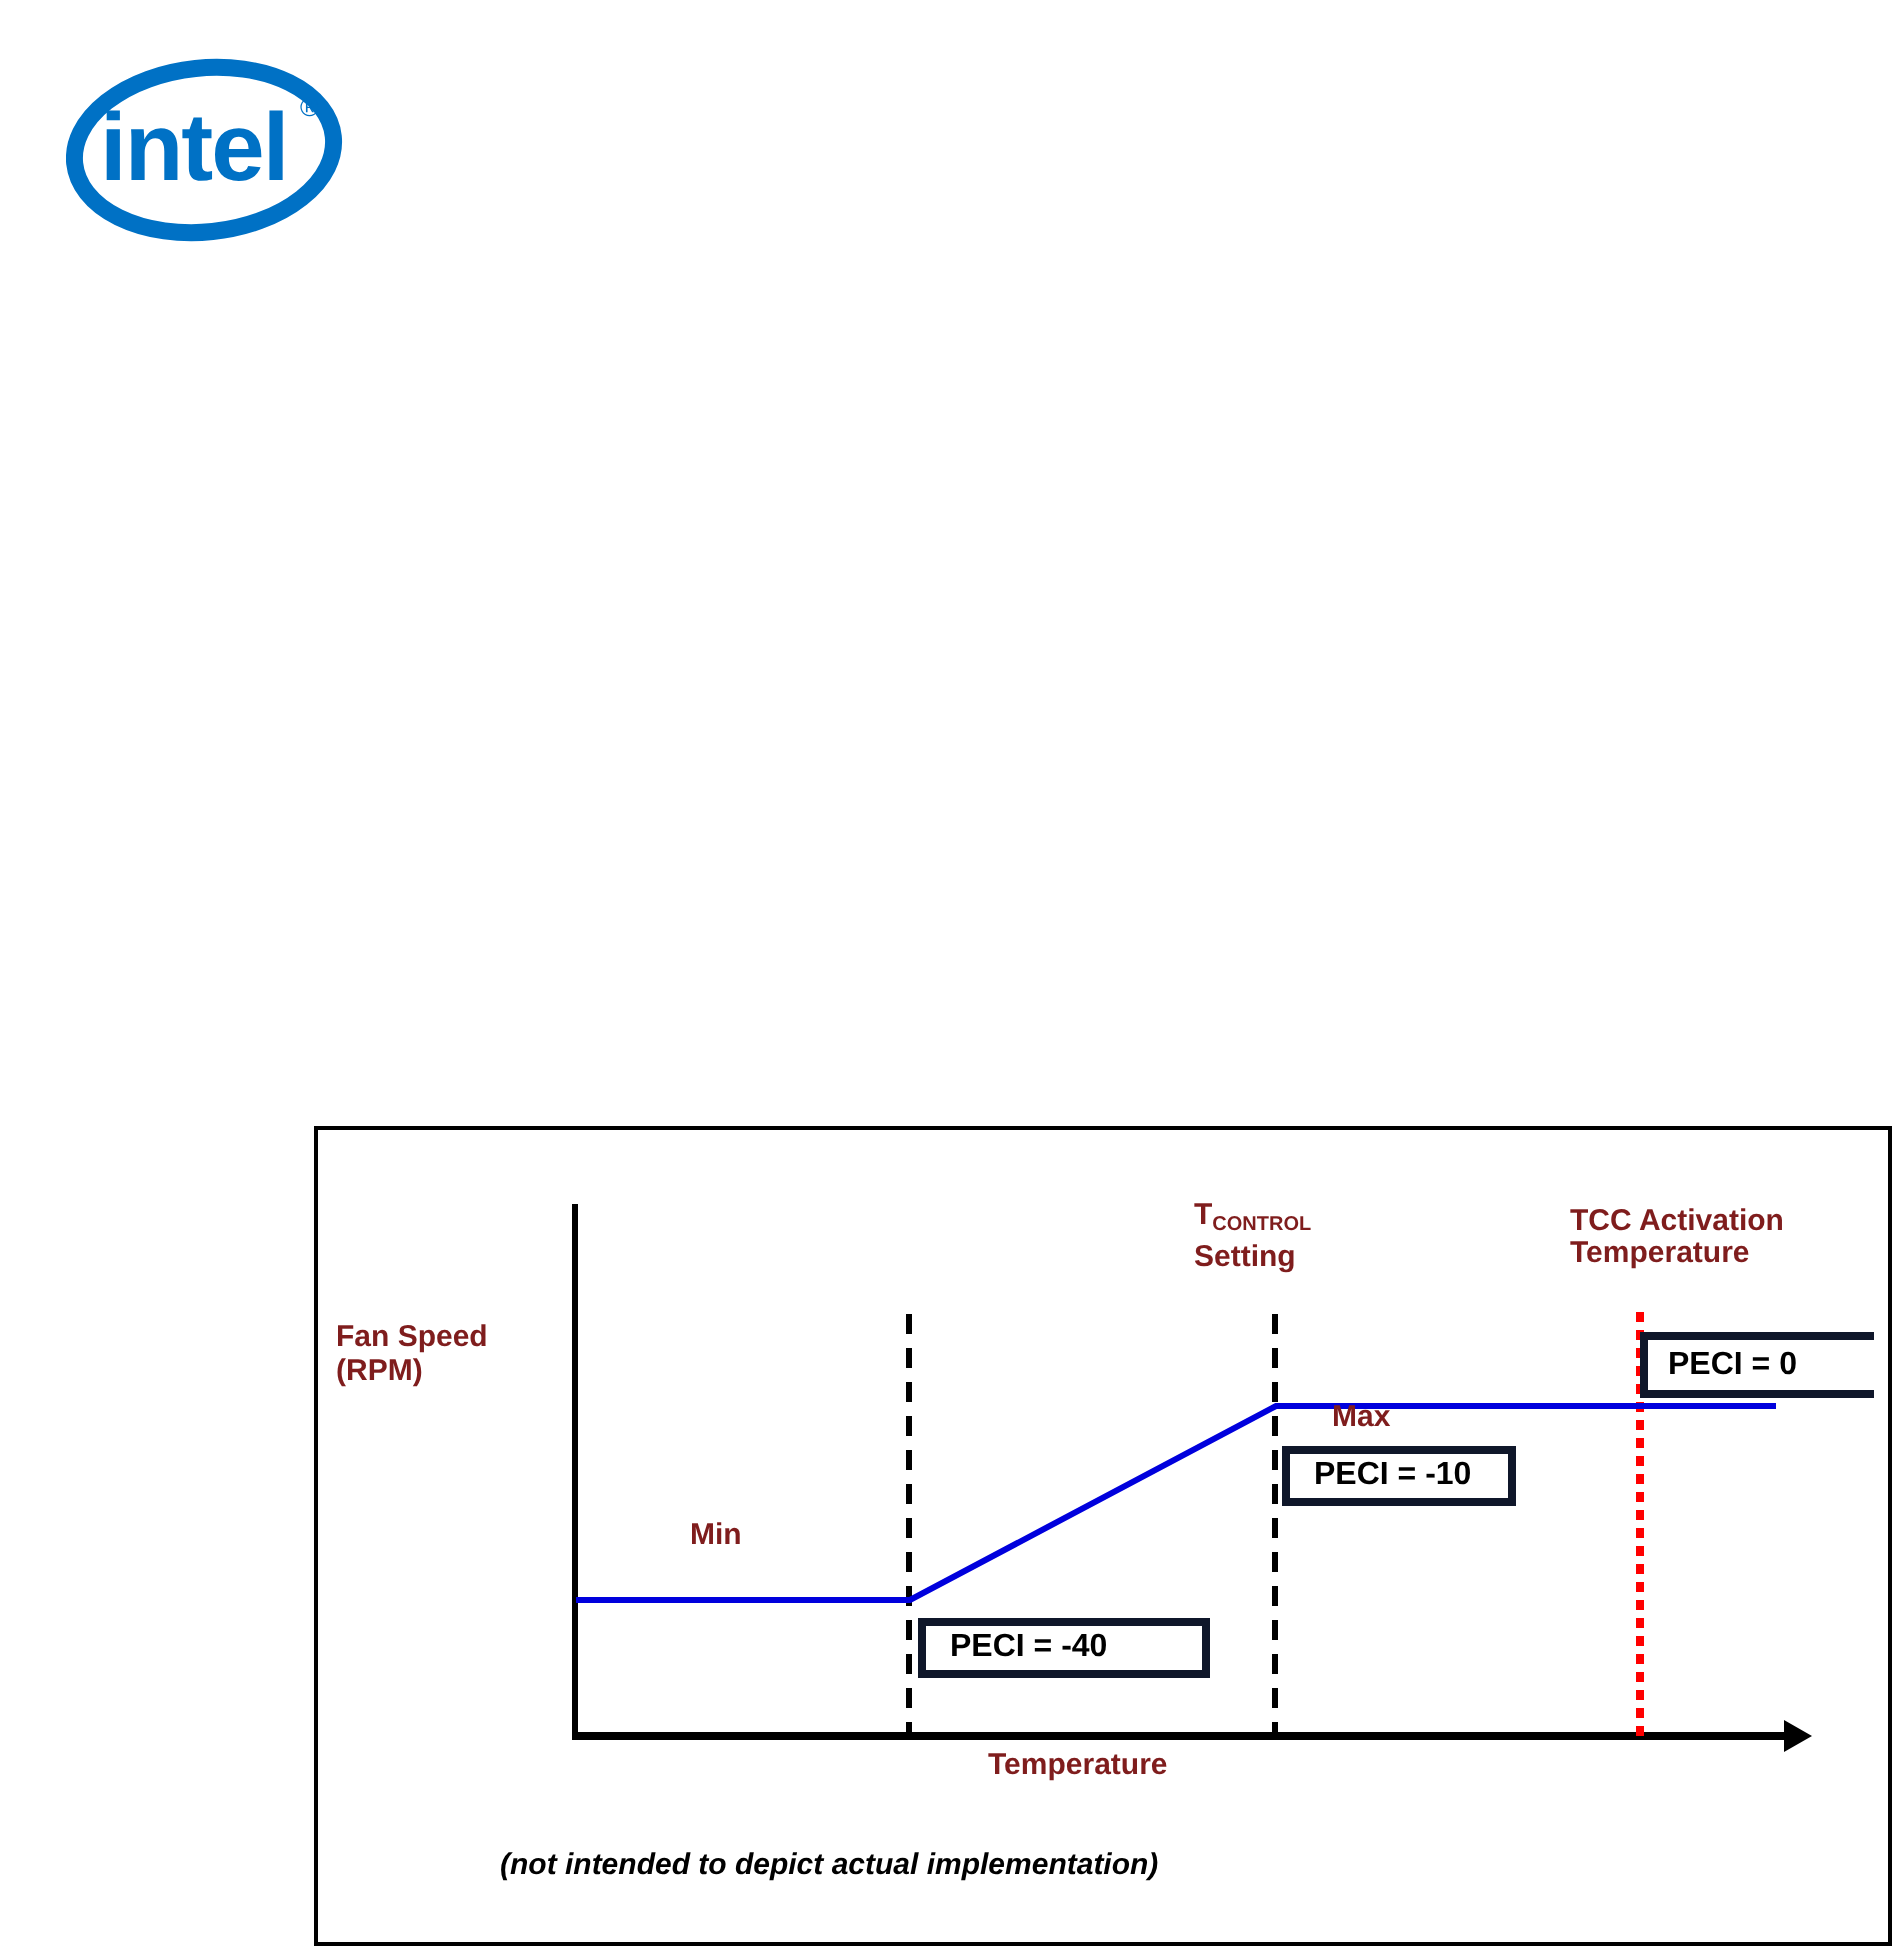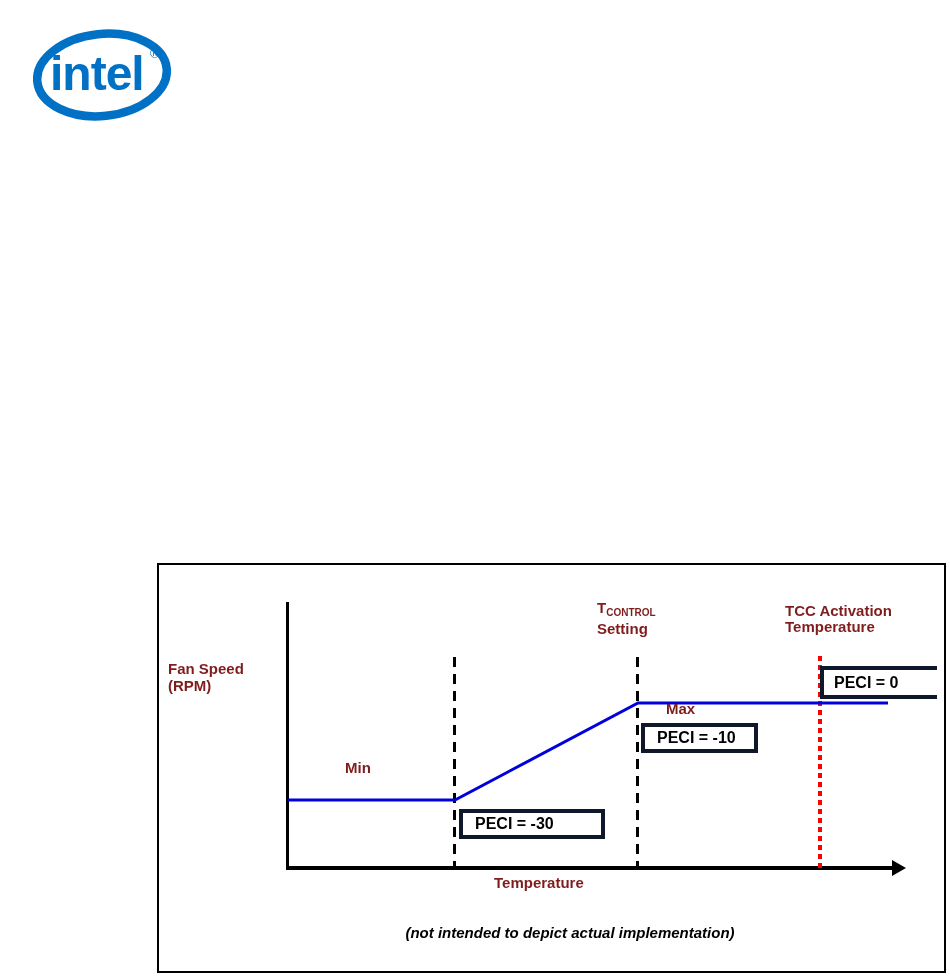--- a/index.html
+++ b/index.html
@@ -52,21 +52,21 @@
   .lbl{color:#7f1d1d;font-weight:bold;font-size:15px;line-height:17px;}
   .fan-speed{left:168px;top:660px;width:108px;}
   .min-lbl{left:345px;top:759px;width:60px;}
   .max-lbl{left:666px;top:656px;width:60px;margin-top:44px;}
   .tcontrol{left:597px;top:600px;width:100px;line-height:16px;}
   .tcontrol .sub{font-size:10px;vertical-align:-3px;letter-spacing:0;}
   .tcc{left:785px;top:603px;width:122px;line-height:16px;}
   .temp-lbl{left:494px;top:874px;width:108px;}
   .caption{
     left:250px;top:924px;width:640px;
-    font-style:italic;font-weight:bold;font-size:15px;text-align:center;
+    font-style:italic;font-weight:bold;font-size:15px;text-align:left;
   }
 
   
   .peci-box{
     box-sizing:border-box;
     border:4px solid #0f172a;background:#fff;
     font-weight:bold;font-size:16px;color:#000;
     display:flex;align-items:center;
     padding-left:12px;
   }
@@ -115,21 +115,21 @@
     <div><span>T</span><span class="sub">CONTROL</span></div>
     <div>Setting</div>
   </div>
 
   <div class="abs lbl tcc">
     <div>TCC Activation</div>
     <div>Temperature</div>
   </div>
 
   <div class="abs peci-box peci-20">
-    <span>PECI = -30</span>
+    <span>PECI = -40</span>
   </div>
   <div class="abs peci-box peci-10">
     <span>PECI = -10</span>
   </div>
   <div class="abs peci-box peci-0">
     <span>PECI = 0</span>
   </div>
 
   <div class="abs caption">(not intended to depict actual implementation)</div>
 

